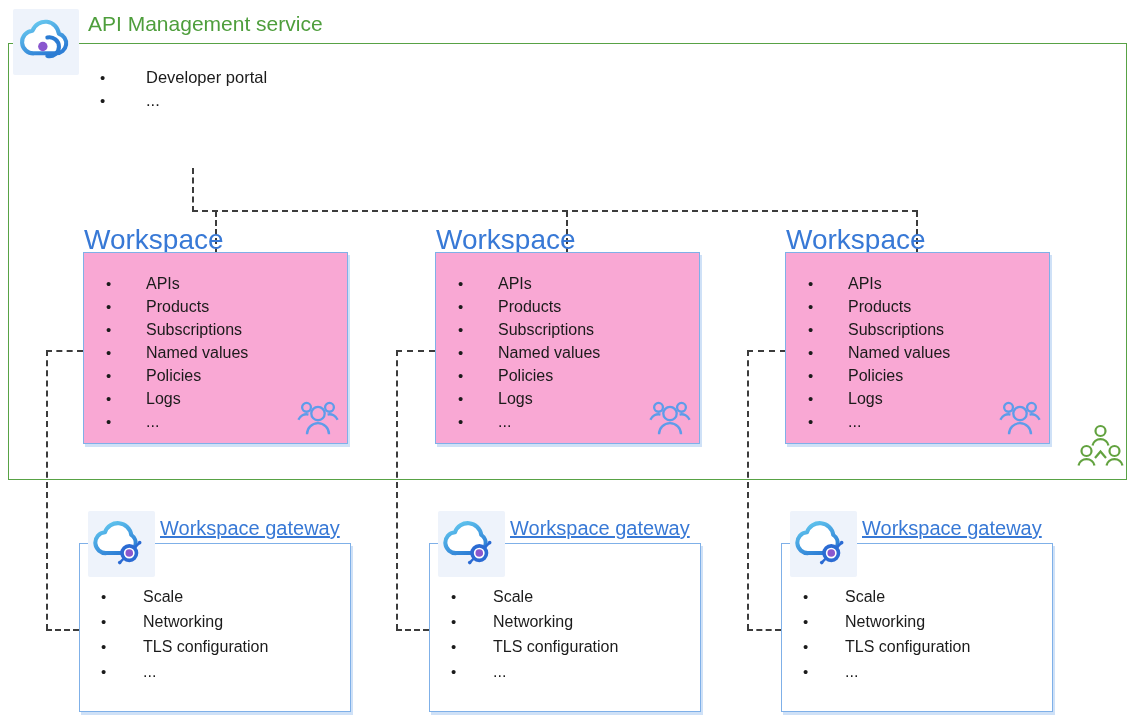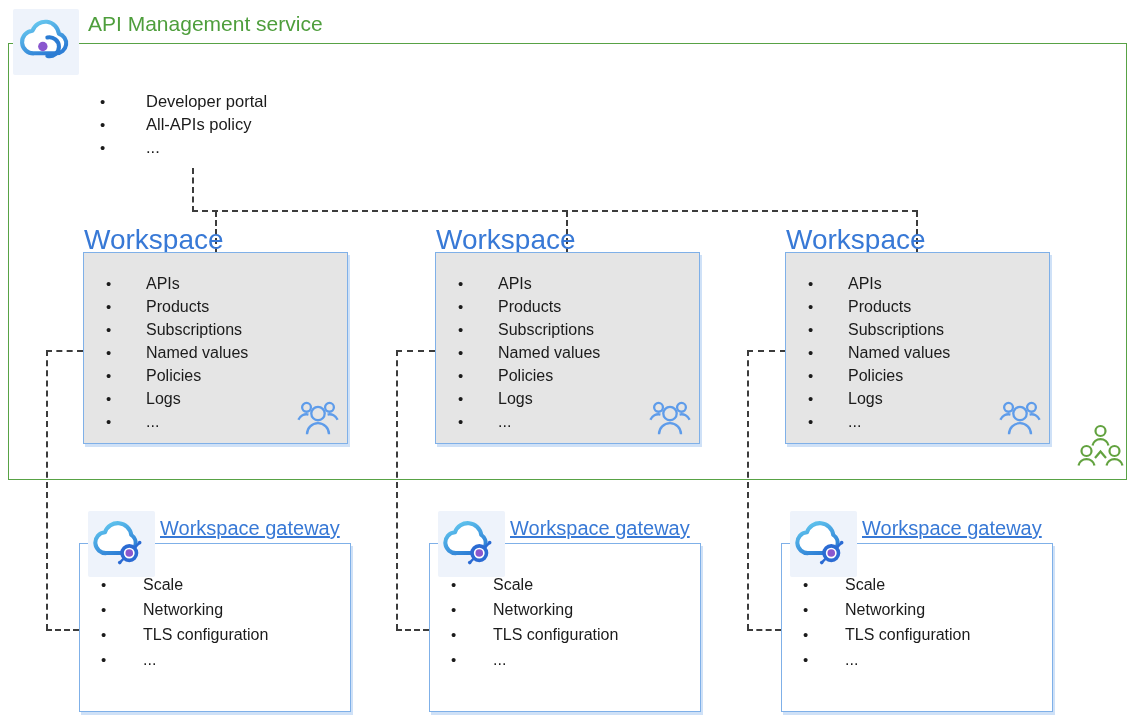--- a/index.html
+++ b/index.html
@@ -10,42 +10,42 @@
   .svc-box{position:absolute;left:8px;top:43px;width:1117px;height:435px;
     border:1.5px solid #58a245;background:transparent;}
   .svc-title{position:absolute;left:88px;top:12px;font-size:21px;color:#4e9e3c;white-space:nowrap;}
   .icon-tile{position:absolute;background:#eef3fb;border-radius:2px;display:flex;align-items:center;justify-content:center;z-index:5;}
   .apim-tile{left:13px;top:9px;width:66px;height:66px;}
 
   
   .blist{position:absolute;font-size:16px;}
   .blist .li{display:flex;align-items:baseline;}
   .blist .li::before{content:"•";flex:0 0 auto;font-size:15px;}
-  .svc-list{left:100px;top:90px;line-height:22px;font-size:16.5px;}
+  .svc-list{left:100px;top:66px;line-height:22px;font-size:16.5px;}
   .svc-list .li::before{width:46px;}
 
   
   .dash-h{position:absolute;height:0;border-top:2px dashed #3c3c3c;}
   .dash-v{position:absolute;width:0;border-left:2px dashed #3c3c3c;}
 
   
   .ws-label{position:absolute;top:224px;font-size:28px;color:#3879d6;white-space:nowrap;}
-  .ws-box{position:absolute;top:252px;width:265px;height:192px;background:#e5e5e5;
+  .ws-box{position:absolute;top:252px;width:265px;height:192px;background:#f9a8d4;
     border:1.5px solid #7fb0e8;box-shadow:2px 3px 0 rgba(168,200,240,.55);box-sizing:border-box;}
   .ws-list{left:22px;top:19px;line-height:23px;}
   .ws-box .blist{position:absolute;}
   .ws-list .li::before{width:40px;}
   .ws-people{position:absolute;right:6px;bottom:6px;width:46px;height:44px;}
 
   
   .gw-box{position:absolute;top:543px;width:272px;height:169px;background:#fff;
     border:1.5px solid #7fb0e8;box-shadow:2px 3px 0 rgba(168,200,240,.55);box-sizing:border-box;}
   .gw-tile{width:67px;height:66px;top:511px;}
   .gw-label{position:absolute;top:517px;font-size:20px;color:#3879d6;white-space:nowrap;text-decoration:underline;}
-  .gw-list{left:21px;top:28px;line-height:25px;}
+  .gw-list{left:21px;top:40px;line-height:25px;}
   .gw-list .li::before{width:42px;}
 
   .ext-people{position:absolute;left:1077px;top:421px;width:47px;height:50px;}
 </style>
 </head>
 <body>
 
 <div id="canvas">
 
   <div class="svc-box"></div>
@@ -62,23 +62,20 @@
       <path d="M33.5 27 A 10.5 10.5 0 1 1 33.5 47.5" fill="none" stroke="#2b7cd3" stroke-width="4.5" stroke-linecap="round"></path>
       <circle cx="28.5" cy="37" r="5.2" fill="#8a57ce"></circle>
     </svg>
   </div>
 
   <div class="svc-title">API Management service</div>
 
   <div class="blist svc-list">
     <div class="li">
         <span>Developer portal</span>
-      </div>
-    <div class="li">
-        <span>All-APIs policy</span>
       </div>
     <div class="li">
         <span>...</span>
       </div>
   </div>
 
   <div class="dash-v" style="left:192px;top:168px;height:44px;"></div>
   <div class="dash-h" style="left:192px;top:210px;width:726px;"></div>
   <div class="dash-v" style="left:215px;top:211px;height:42px;"></div>
   <div class="dash-v" style="left:566px;top:211px;height:42px;"></div>

